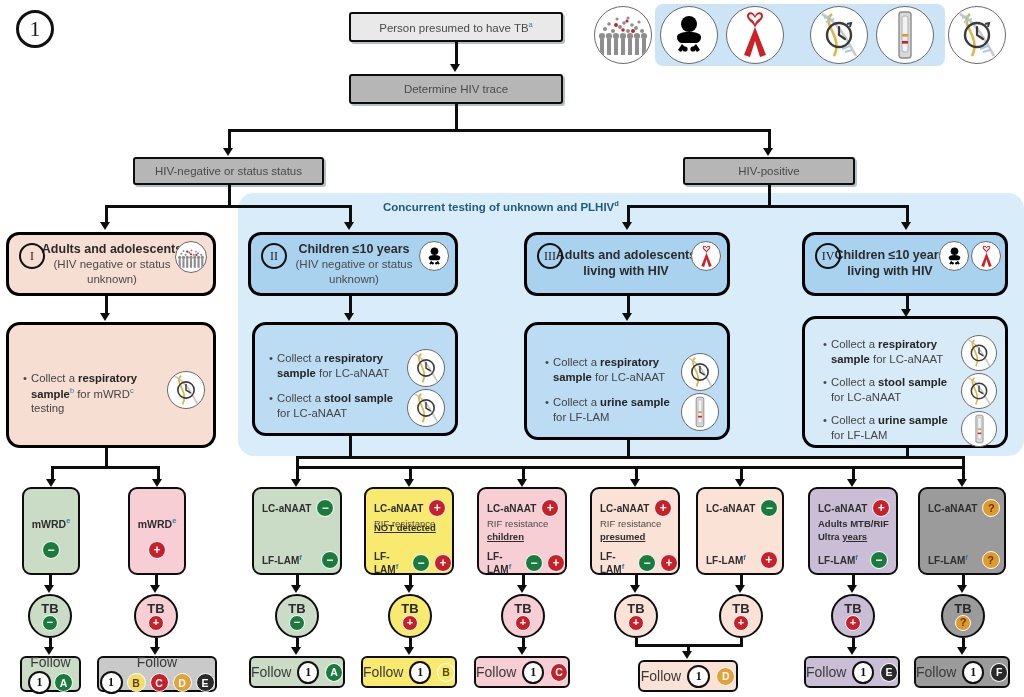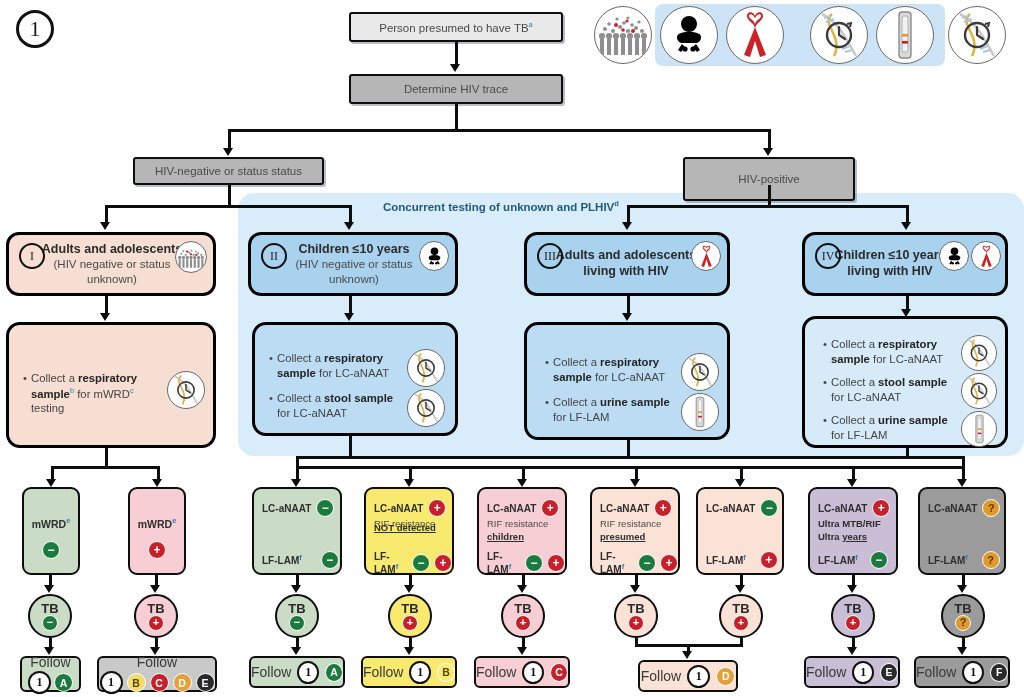--- a/index.html
+++ b/index.html
@@ -183,21 +183,21 @@
 
 <div class="abs boxA shadow" style="left:349px;top:12px;width:214px;height:30px;background:#e9e9e9;">
   <span><span>Person presumed to have TB</span><sup class="sup-b">a</sup></span>
 </div>
 <div class="abs boxA shadow" style="left:349px;top:74px;width:214px;height:30px;background:#b6b6b6;">
   <span>Determine HIV trace</span>
 </div>
 <div class="abs boxA shadow" style="left:133px;top:157px;width:191px;height:28px;background:#b6b6b6;">
   <span>HIV-negative or status status</span>
 </div>
-<div class="abs boxA shadow" style="left:683px;top:157px;width:172px;height:44px;background:#b6b6b6;">
+<div class="abs boxA shadow" style="left:683px;top:157px;width:172px;height:28px;background:#b6b6b6;">
   <span>HIV-positive</span>
 </div>
 
 <div class="abs ln vl" style="left:455px;top:42px;height:22px;"></div>
 <div class="abs arw" style="left:450px;top:64px;"></div>
 
 <div class="abs ln vl" style="left:455px;top:104px;height:27px;"></div>
 <div class="abs ln hl" style="left:228px;top:129px;width:542px;"></div>
 <div class="abs ln vl" style="left:228px;top:129px;height:20px;"></div>
 <div class="abs arw" style="left:223px;top:148px;"></div>
@@ -643,21 +643,21 @@
 <div class="abs tb" style="left:719px;top:594px;background:#fae2d6;">
   <span class="lbl">TB</span>
   <span class="sign sg-pos sg-sm">+</span>
   </div>
 
 <div class="abs res" style="left:808px;top:487px;width:90px;height:88px;background:#c9bed5;">
   <div class="abs" style="left:8px;top:10px;display:flex;align-items:center;gap:5px;">
     <span style="font-size:10px;font-weight:bold;color:#2e2e2e;">LC-aNAAT</span>
     <span class="sign sg-pos">+</span>
     </div>
-  <div class="abs" style="left:8px;top:29px;font-size:9.5px;color:#2e2e2e;font-weight:bold;">Ultra MTB/RIF</div>
+  <div class="abs" style="left:8px;top:29px;font-size:9.5px;color:#2e2e2e;font-weight:bold;">Adults MTB/RIF</div>
   <div class="abs" style="left:8px;top:42px;font-size:9.5px;color:#2e2e2e;font-weight:bold;">Ultra <u>years</u></div>
   <div class="abs" style="left:8px;top:62px;display:flex;align-items:center;gap:4px;">
     <span style="font-size:10px;font-weight:bold;color:#2e2e2e;"><span>LF-LAM</span><sup class="sup-b">f</sup></span>
     <span class="sign sg-neg" style="margin-left:8px;">−</span>
     </div>
 </div>
 <div class="abs ln vl" style="left:852px;top:575px;height:11px;"></div>
 <div class="abs arw" style="left:847px;top:585px;"></div>
 <div class="abs tb" style="left:831px;top:594px;background:#c9bed5;">
   <span class="lbl">TB</span>

